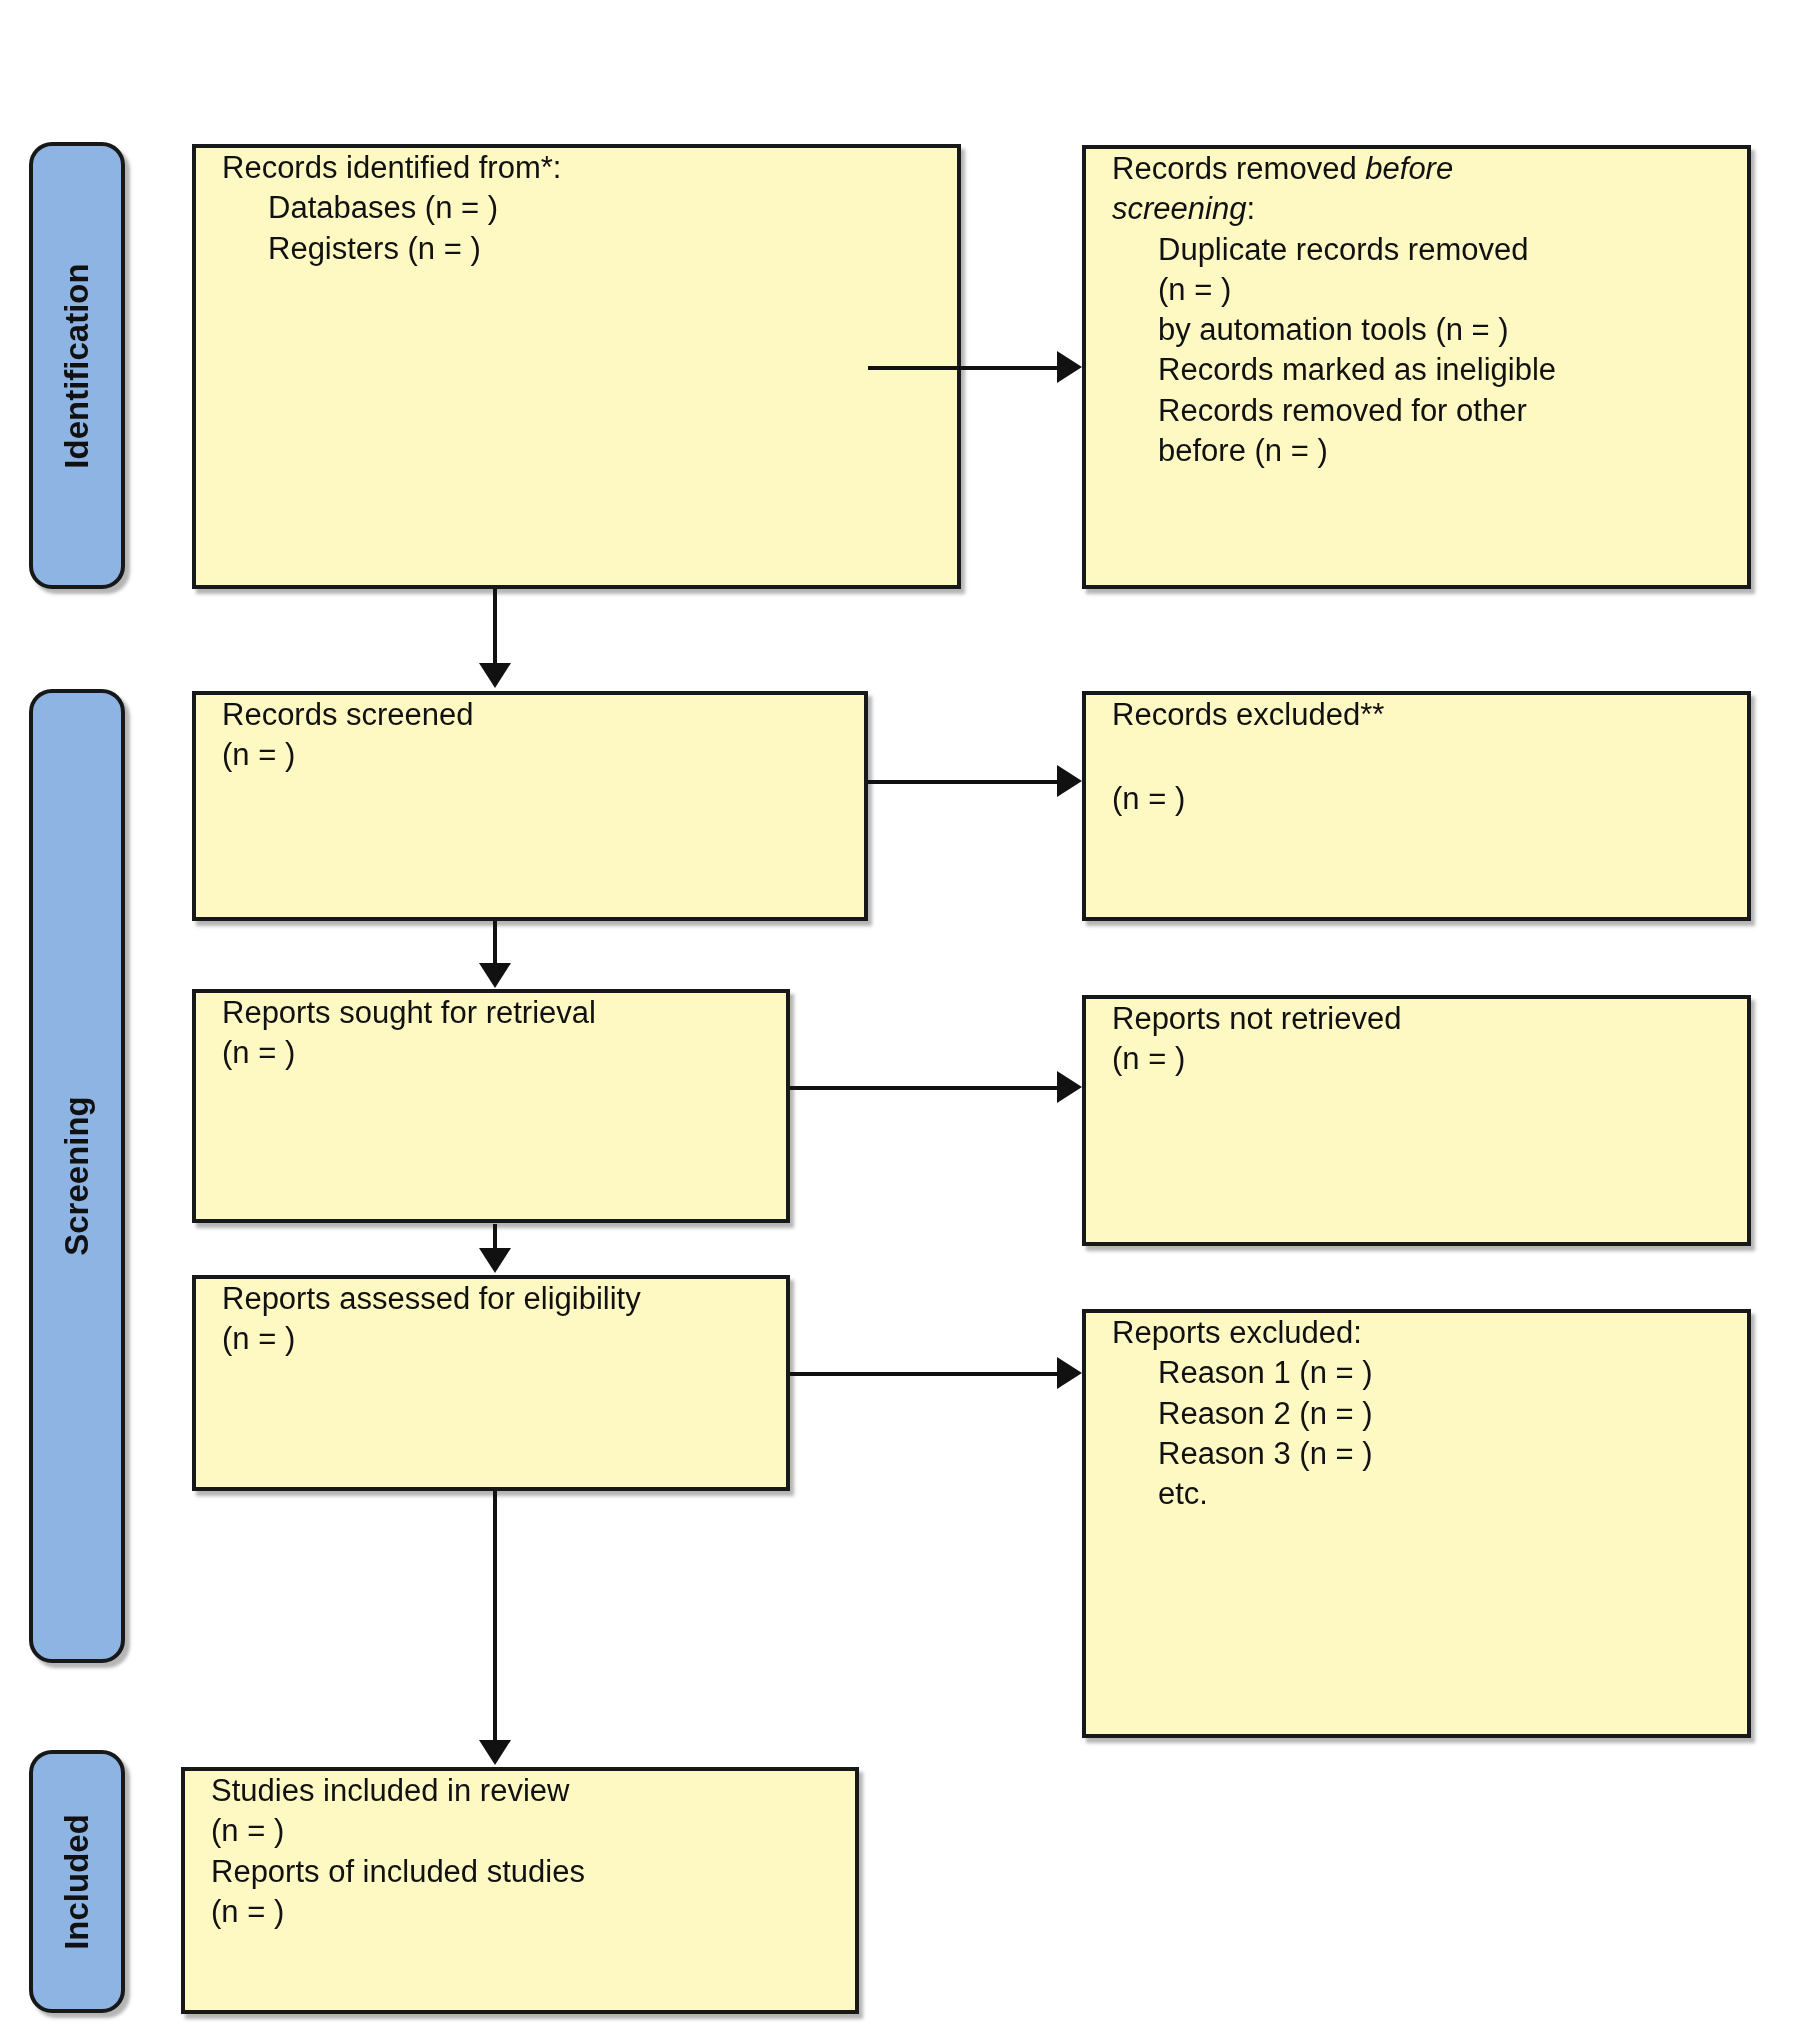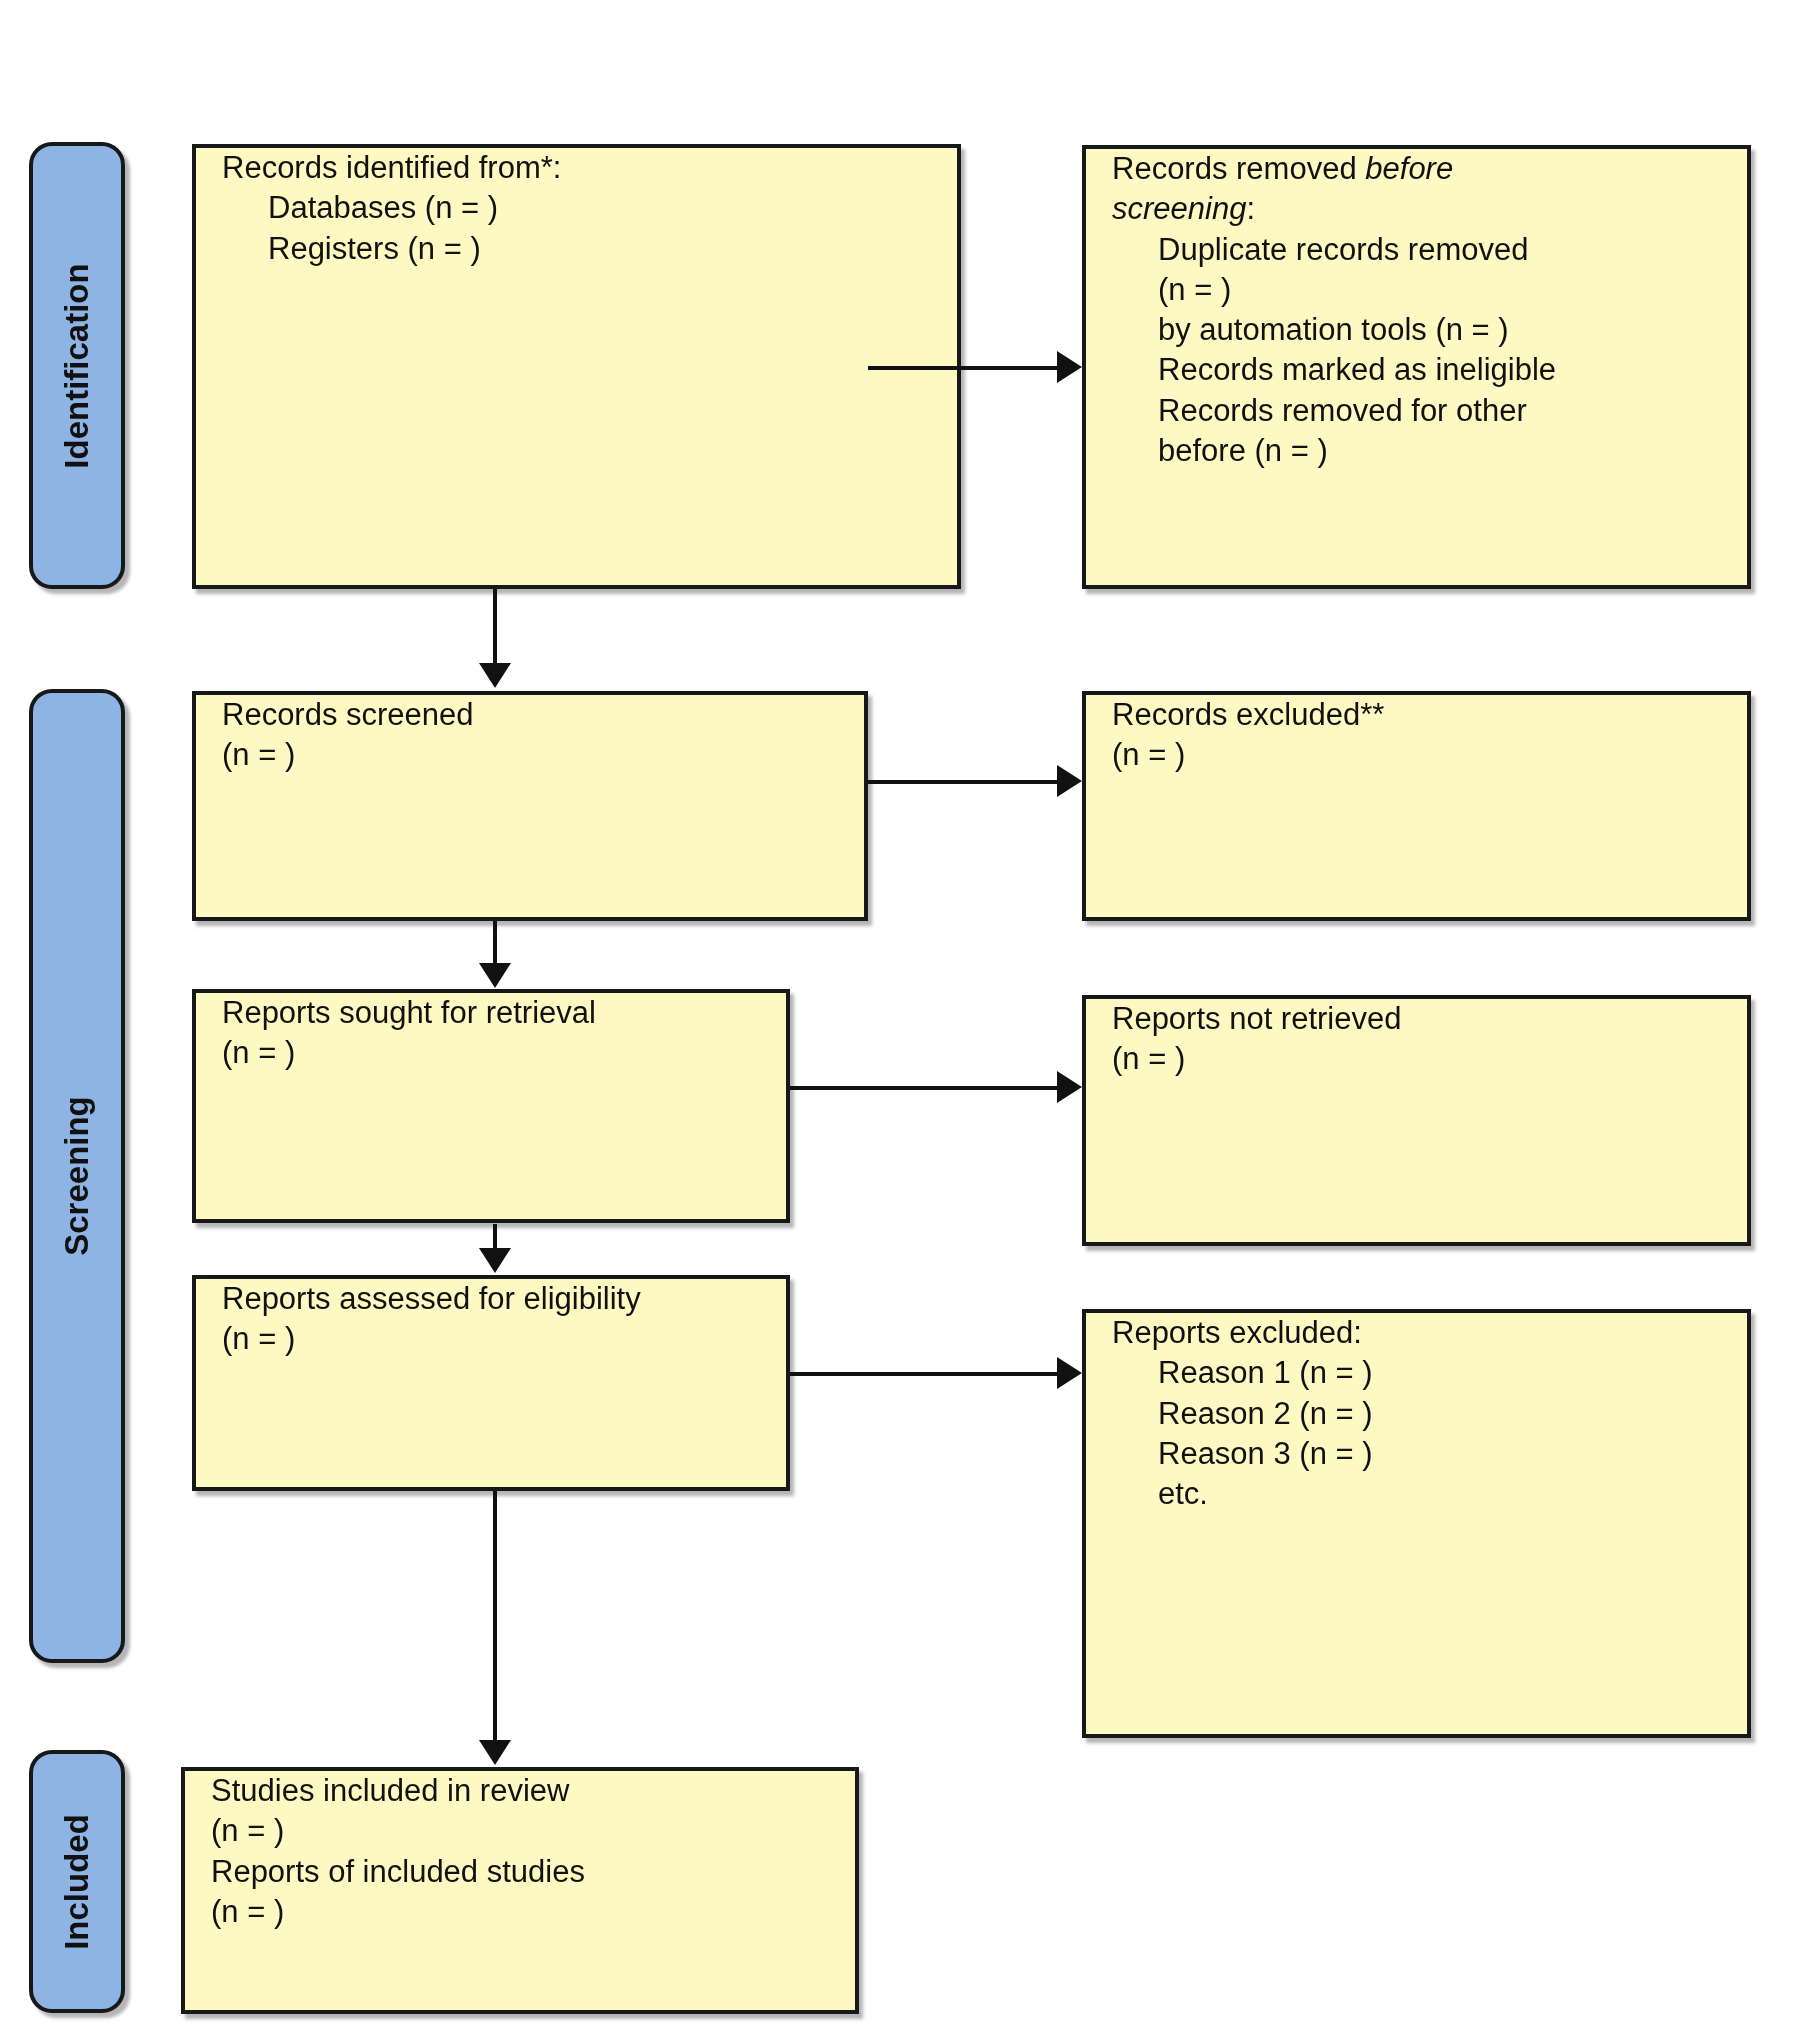--- a/index.html
+++ b/index.html
@@ -87,21 +87,21 @@
 
   
   .box-identified  { left: 192px; top: 144px;  width: 769px; height: 445px; }
   .box-screened    { left: 192px; top: 691px;  width: 676px; height: 230px; }
   .box-sought      { left: 192px; top: 989px; width: 598px; height: 234px; }
   .box-assessed    { left: 192px; top: 1275px; width: 598px; height: 216px; }
   .box-included    { left: 181px; top: 1767px; width: 678px; height: 247px; }
 
   
   .box-removed     { left: 1082px; top: 145px;  width: 669px; height: 444px; }
-  .box-excluded-r  { left: 1082px; top: 691px;  width: 669px; height: 230px; }
+  .box-excluded-r  { left: 1082px; top: 691px;  width: 669px; height: 230px; gap: 44px; }
   .box-notretr     { left: 1082px; top: 995px; width: 669px; height: 251px; }
   .box-repexcl     { left: 1082px; top: 1309px; width: 669px; height: 429px; }
 
   
   .conn-v {
     position: absolute;
     width: 4.1px;
     background: #111111;
   }
   .conn-h {

